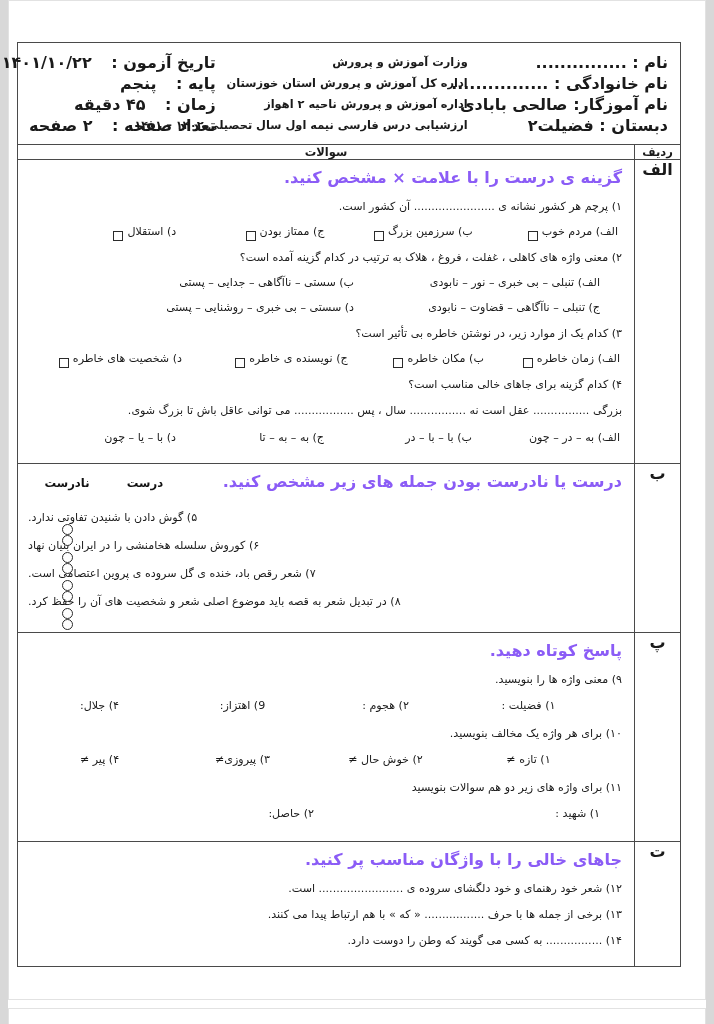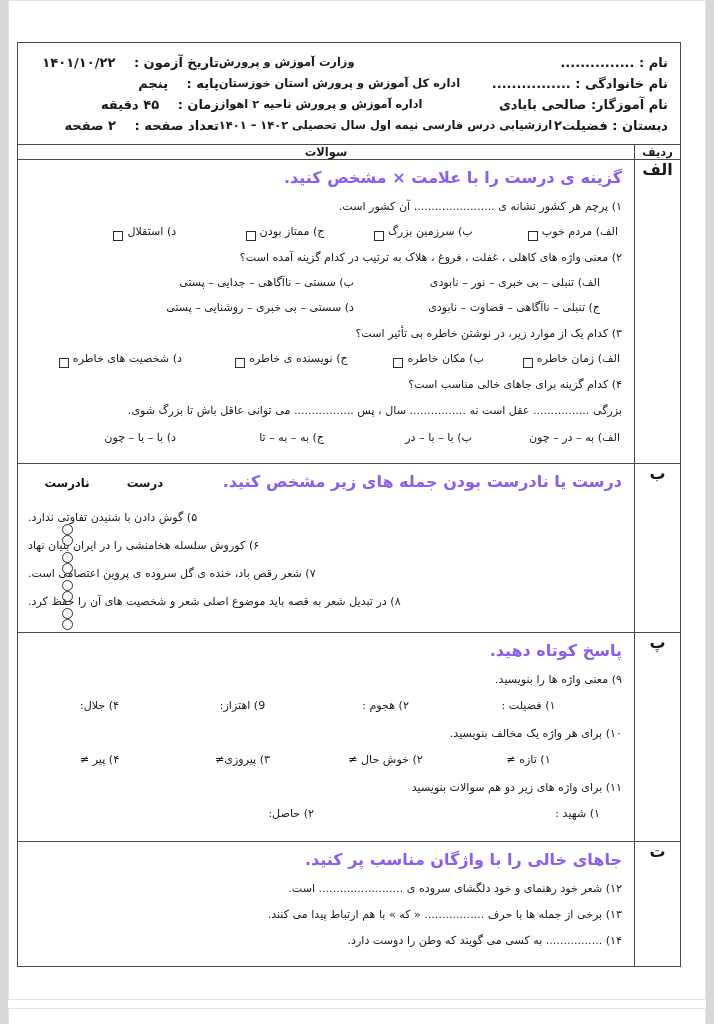--- a/index.html
+++ b/index.html
@@ -75,25 +75,25 @@
     width: 100%;
     box-sizing: border-box;
     padding: 9px 8px 8px 8px;
   }
   .hdr-col {
     display: flex;
     flex-direction: column;
     justify-content: flex-start;
   }
   .hdr-col.right { width: 31%; align-items: flex-start; padding-right: 4px; }
-  .hdr-col.center { width: 39%; align-items: flex-end; }
+  .hdr-col.center { width: 39%; align-items: flex-start; }
   .hdr-col.left { width: 30%; align-items: flex-start; padding-left: 2px; }
 
   .hdr-line {
-    font-size: 13px;
+    font-size: 16px;
     font-weight: bold;
     color: #1a1a1a;
     line-height: 21px;
     white-space: nowrap;
   }
   .hdr-col.center .hdr-line { font-size: 11.4px; }
   .hdr-line .dots { font-weight: bold; letter-spacing: 0.5px; }
   .hdr-line .lbl { font-weight: bold; }
   .hdr-line .val { font-weight: bold; }
   .kv {

